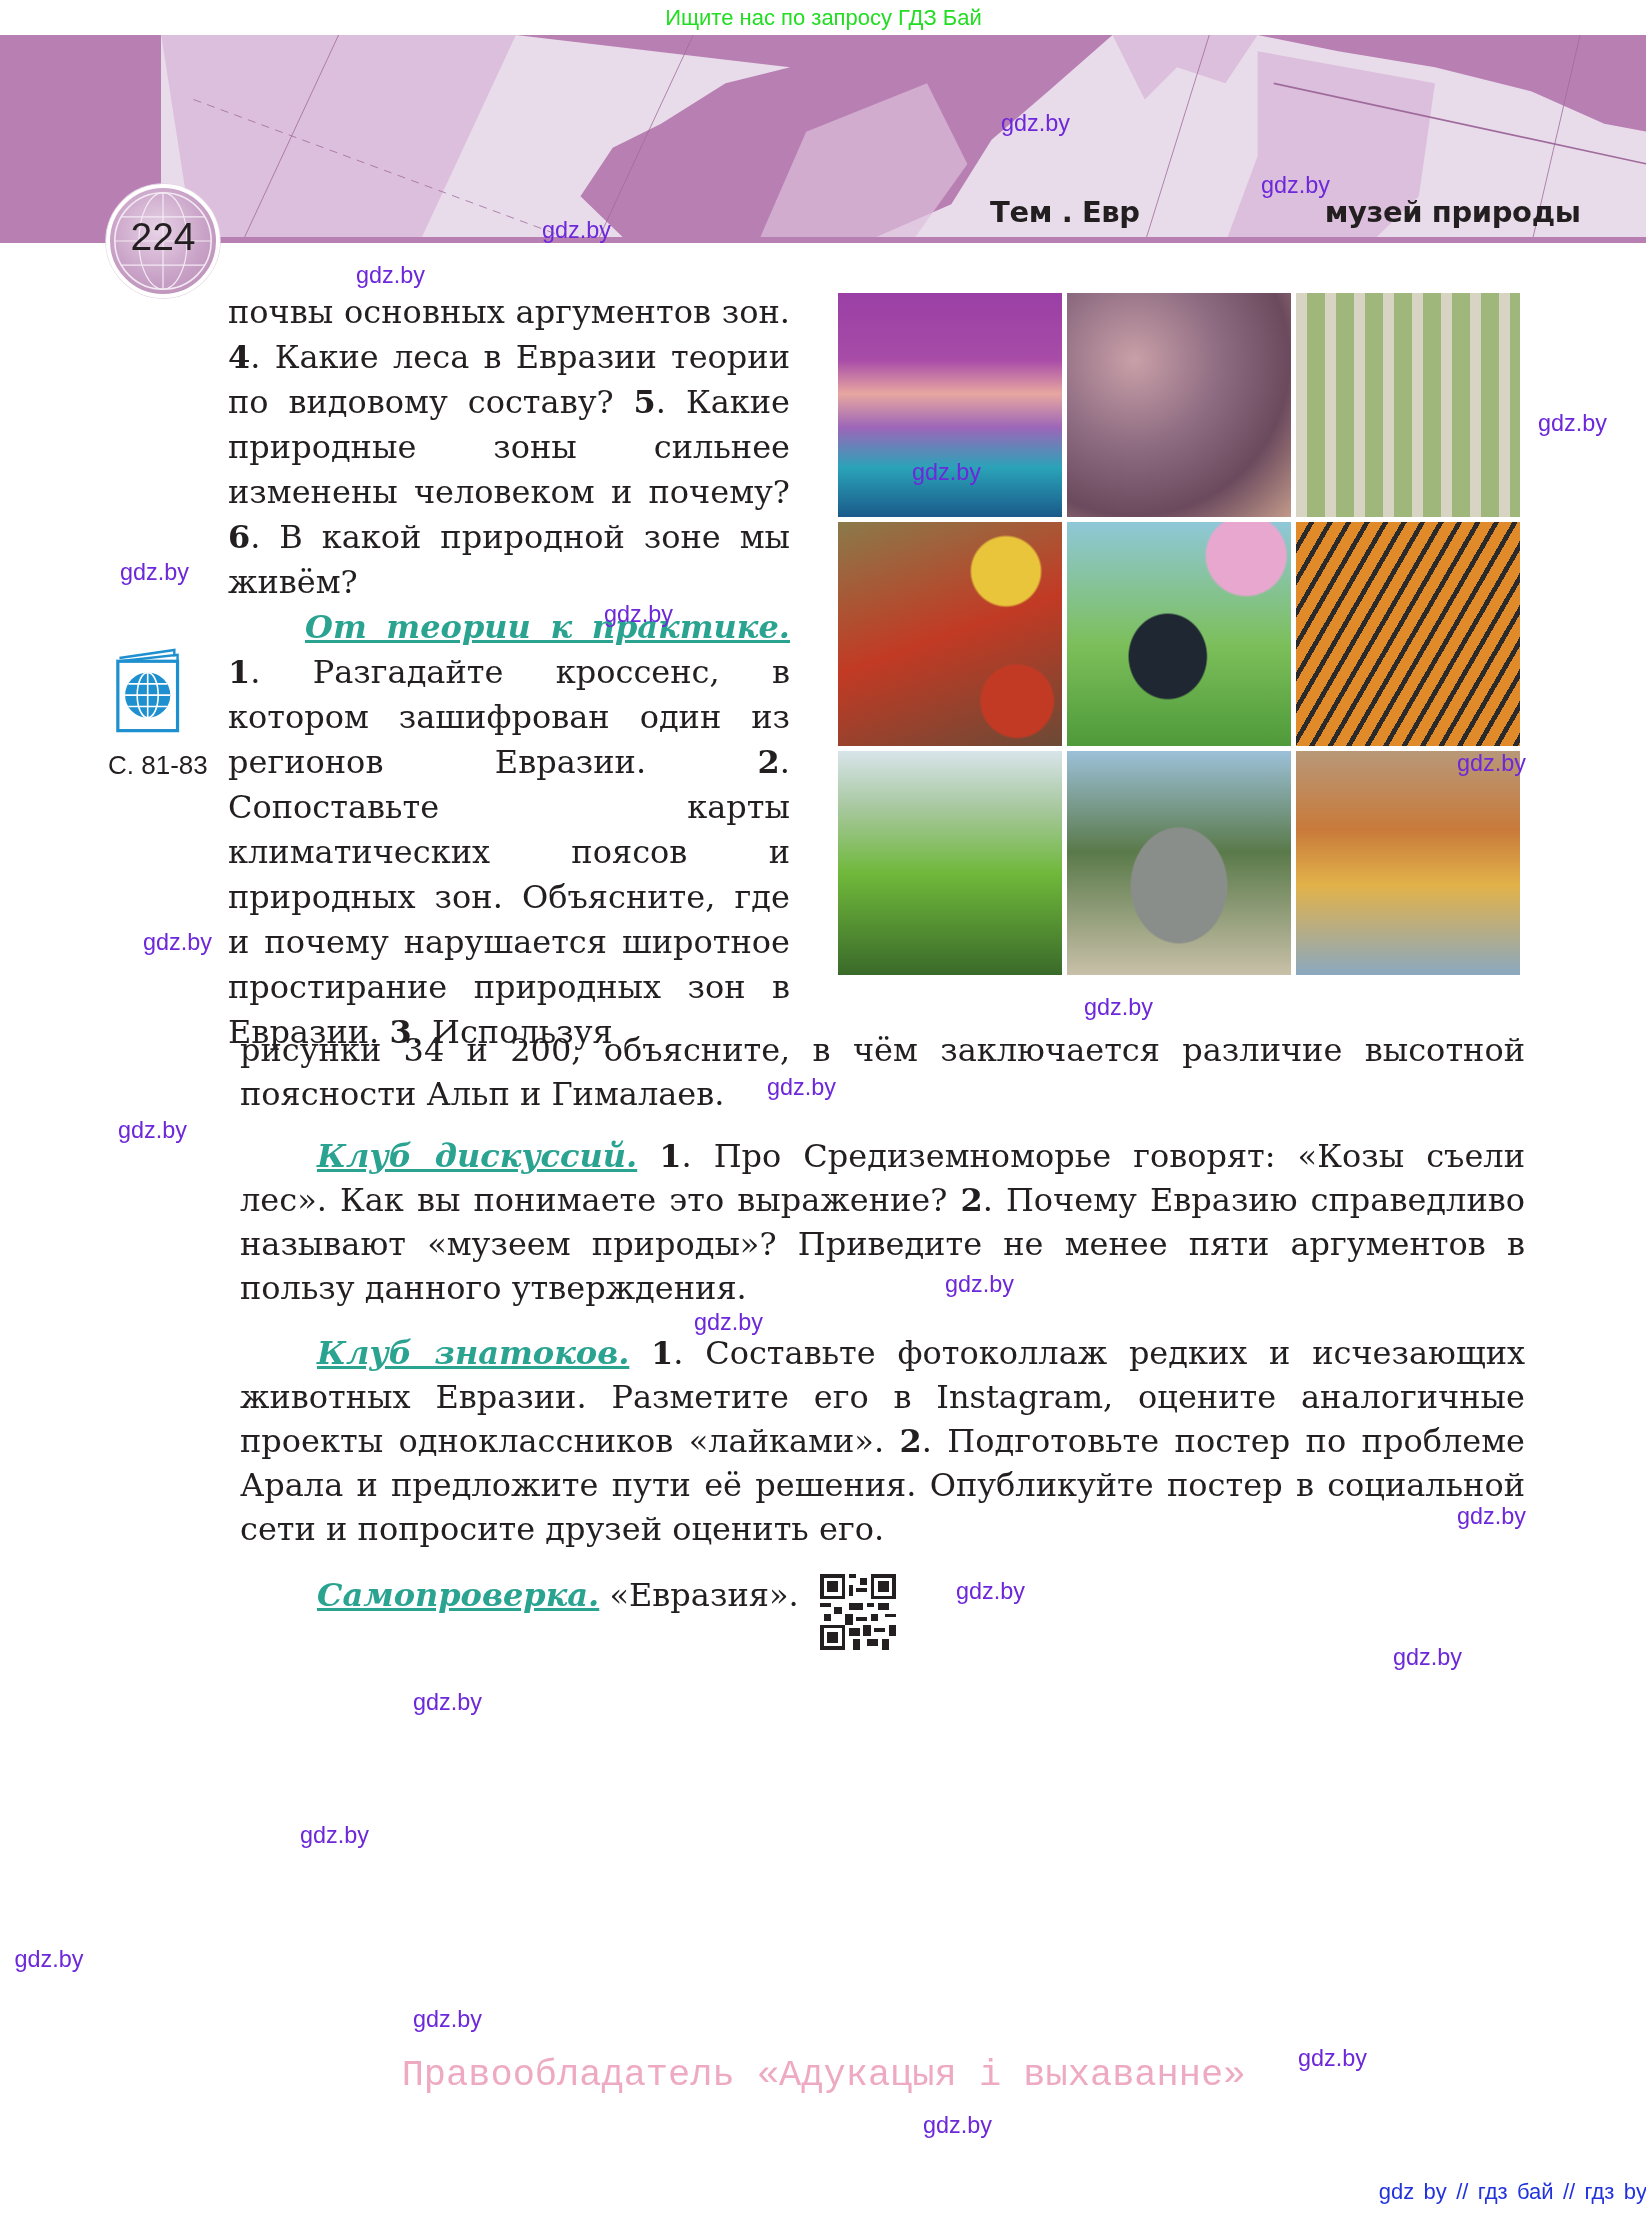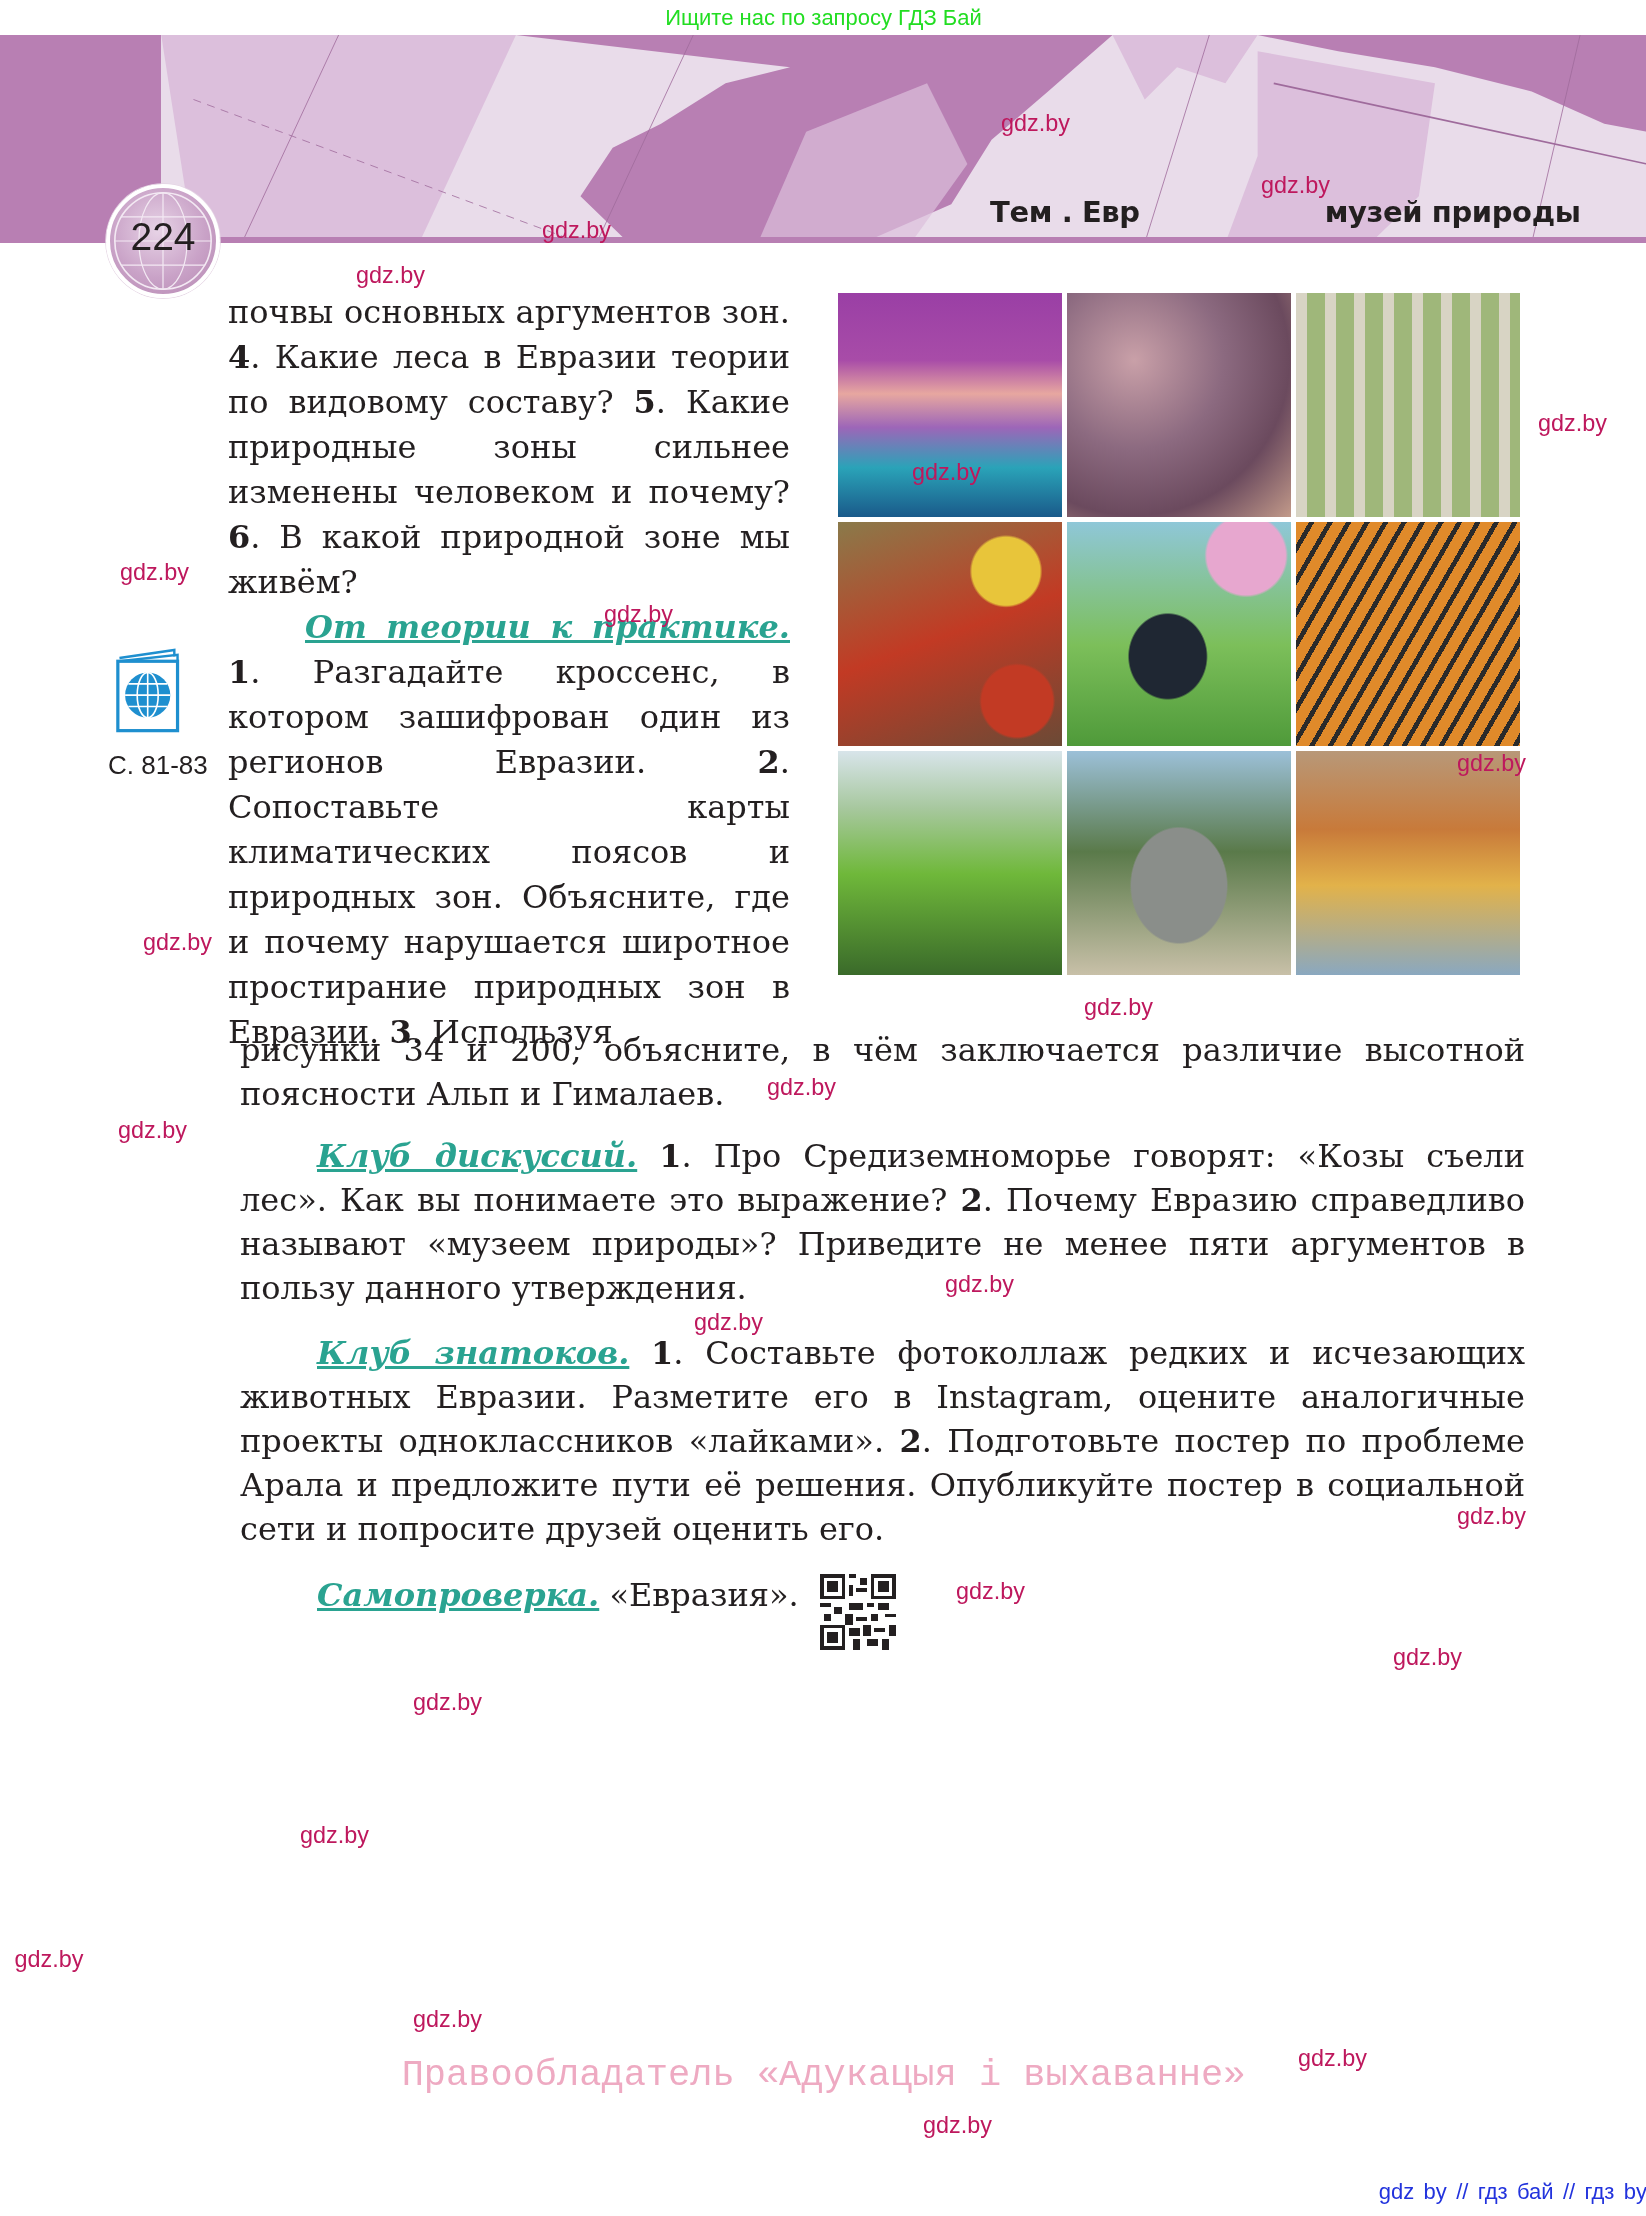--- a/index.html
+++ b/index.html
@@ -22,21 +22,21 @@
   .chapter-gap { display:inline-block; width:185px; }
   .body-col { left:228px; top:290px; width:562px; font-size:32px; line-height:45px; text-align:justify; }
   .body-wide { left:240px; width:1285px; font-size:32px; line-height:44px; text-align:justify; }
   .body-col p, .body-wide p { margin:0; }
   .teal { color:#2aa391; font-style:italic; font-weight:bold;text-decoration:underline; }
   .num { font-weight:bold; }
   .indent { text-indent:77px; }
   .collage { left:838px; top:293px; width:682px; height:682px; display:grid;
              grid-template-columns:repeat(3, 1fr); grid-template-rows:repeat(3,1fr); gap:4.8px; background:#fff; }
   .tile { position:relative; overflow:hidden; }
-  .wm { position:absolute; font-family:"Liberation Sans", sans-serif; font-size:23.4px; color:#be185d; }
+  .wm { position:absolute; font-family:"Liberation Sans", sans-serif; font-size:23.4px; color:#6d28d9; }
   .side-icon { left:113px; top:645px; width:71px; height:89px; }
   .side-ref { left:108px; top:750px; font-family:"Liberation Sans", sans-serif; font-size:26px; color:#231f20; }
   .qr { left:820px; top:1574px; width:76px; height:76px; }
   .copyright { left:0; top:2054px; width:1647px; text-align:center;
                font-family:Liberation Mono, monospace; font-size:37px; color:#eeaac2; }
   .footer-links { left:0; top:2179px; width:1647px; text-align:right;
                   font-family:"Liberation Sans", sans-serif; font-size:22px; color:#2233dd; word-spacing:3.2px; }
 </style>
 </head>
 <body>

